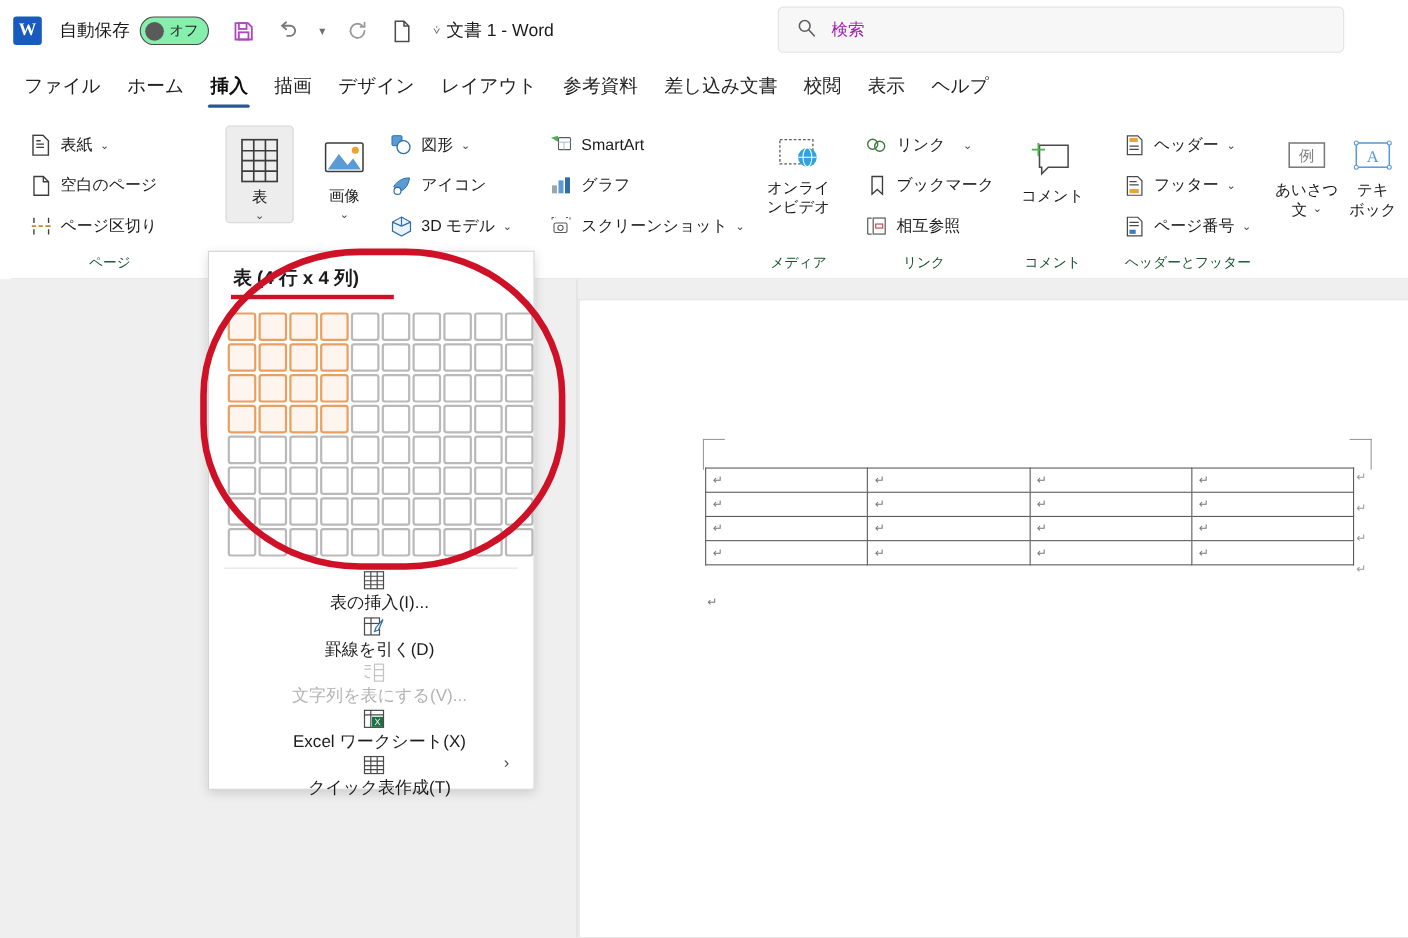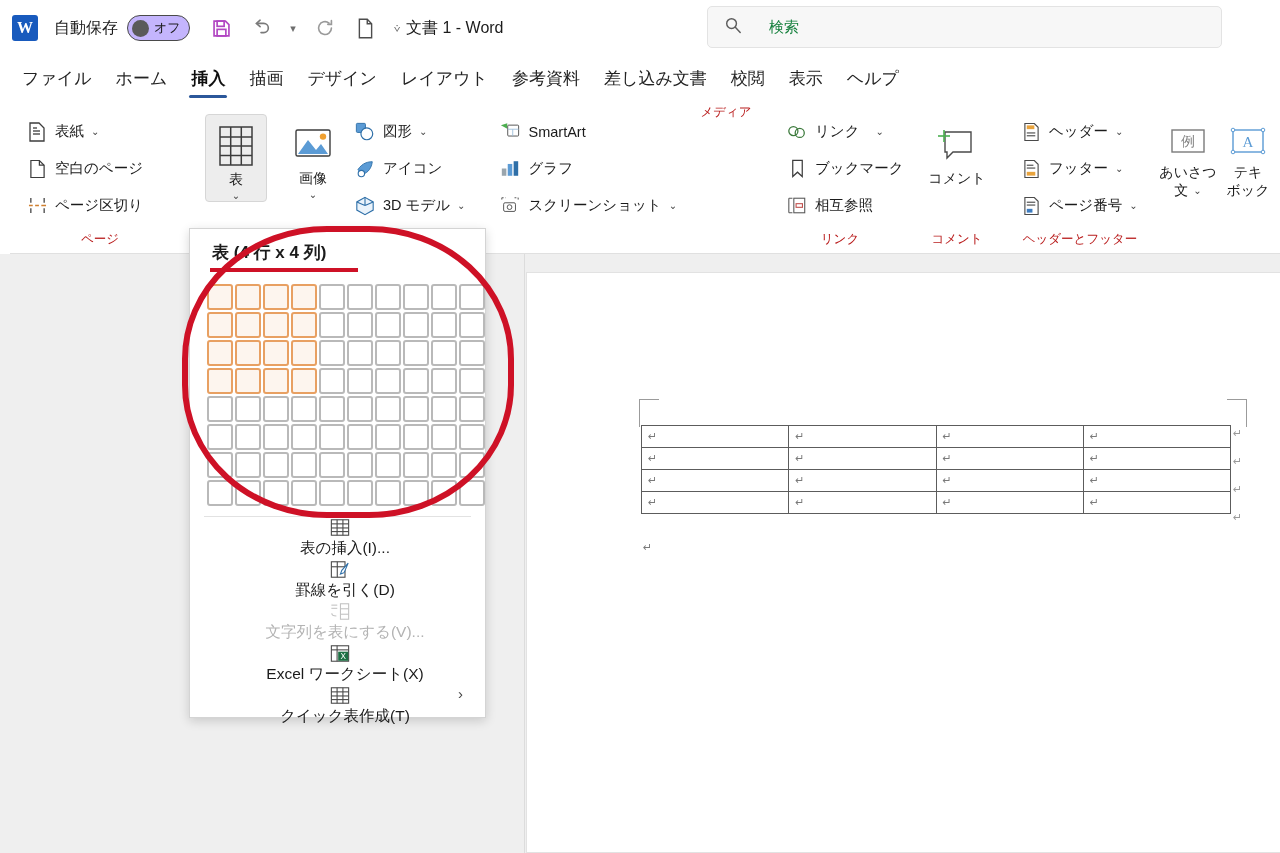--- a/index.html
+++ b/index.html
@@ -20,21 +20,21 @@
   }
   .word-logo{
     width:26px; height:26px; margin-left:12px; border-radius:3px;
     background:#185ABD; color:#fff; font-size:16px; font-weight:bold;
     display:flex; align-items:center; justify-content:center;
     font-family:"Liberation Serif", serif;
   }
   .autosave-label{ margin-left:16px; font-size:16px; color:#1b1b1b; }
   .toggle{
     margin-left:9px; width:63px; height:26px; border-radius:13px;
-    border:1.6px solid #4a4a4a; background:#c4b5fd;
+    border:1.6px solid #4a4a4a; background:#86efac;
     display:flex; align-items:center; position:relative;
   }
   .toggle .knob{
     width:17px; height:17px; border-radius:50%; background:#5a5a5a;
     margin-left:4px;
   }
   .toggle .tg-text{ font-size:13px; color:#1b1b1b; margin-left:5px; }
   .tb-icon{
     width:34px; height:34px; margin-left:6px;
     display:flex; align-items:center; justify-content:center;
@@ -42,21 +42,21 @@
   }
   .tb-icon.save{ color:#B146C2; margin-left:14px; }
   .tb-icon.small{ width:18px; font-size:11px; }
   .doc-title{ font-size:16px; color:#1b1b1b; }
   .searchbox{
     position:absolute; left:707px; top:6px; width:515px; height:42px;
     background:#f7f7f7; border:1px solid #e3e3e3; border-radius:5px;
     display:flex; align-items:center;
   }
   .searchbox .mag{ margin-left:16px; color:#5d5d5d; font-size:17px; }
-  .searchbox .ph{ margin-left:27px; font-size:15px; color:#15803d; }
+  .searchbox .ph{ margin-left:14px; font-size:15px; color:#a21caf; }
 
   
   .tabstrip{
     position:absolute; left:0; top:56px; width:1252px; height:48px;
     background:#ffffff; display:flex; align-items:center; padding-left:10px;
   }
   .tab{
     font-size:17px; color:#232323; padding:4px 12px 8px 12px;
     position:relative; white-space:nowrap;
   }
@@ -68,21 +68,21 @@
 
   
   .ribbon{
     position:absolute; left:10px; top:104px; width:1280px; height:150px;
     background:#ffffff; border-bottom:1px solid #e0e0e0;
     display:flex; align-items:center;
   }
   .rgroup{ position:relative; display:flex; flex-direction:column; height:100%; }
   .rgroup-body{ flex:1; display:flex; align-items:flex-start; padding-top:8px; }
   .rgroup-label{
-    text-align:center; font-size:12.5px; color:#b91c1c;
+    text-align:center; font-size:12.5px; color:#14532d;
     padding-bottom:6px; height:22px;
   }
   .rsep{ width:1px; background:#e6e6e6; margin:8px 0 26px 0; }
 
   .smallcol{ display:flex; flex-direction:column; gap:6px; padding:4px 8px 0 10px; }
   .sitem{ display:flex; align-items:center; height:31px; padding:0 6px; white-space:nowrap; }
   .sitem .ic{ width:22px; height:22px; display:flex; align-items:center; justify-content:center; }
   .sitem .lb{ font-size:14.5px; color:#1b1b1b; margin-left:7px; }
   .chev{ font-size:10px; color:#444; margin-left:7px; }
 
@@ -383,20 +383,34 @@
           <span class="chev">⌄</span>
         </div>
       </div>
     </div>
     <div class="rgroup-label"></div>
   </div>
 
   <div class="rsep"></div>
 
   <div class="rgroup" style="width:86px">
+    <div class="rgroup-body" style="justify-content:center">
+      <div class="bigbtn" style="width:78px;margin-top:2px">
+        <div class="bi" style="height:42px">
+          <svg width="42" height="34" viewBox="0 0 42 34" fill="none">
+            <rect x="4" y="3" width="30" height="22" fill="#ffffff" stroke="#5a5a5a" stroke-width="1.2" stroke-dasharray="2.4 1.8"></rect>
+            <circle cx="29" cy="19" r="8.5" fill="#2FA3DE"></circle>
+            <ellipse cx="29" cy="19" rx="4" ry="8.5" fill="none" stroke="#ffffff" stroke-width="1"></ellipse>
+            <line x1="20.5" y1="19" x2="37.5" y2="19" stroke="#ffffff" stroke-width="1"></line>
+          </svg>
+        </div>
+        <div class="bl">オンライ</div>
+        <div class="bl">ンビデオ</div>
+      </div>
+    </div>
     <div class="rgroup-label">メディア</div>
   </div>
 
   <div class="rsep"></div>
 
   <div class="rgroup" style="width:140px">
     <div class="rgroup-body">
       <div class="smallcol">
         <div class="sitem">
           <span class="ic">

